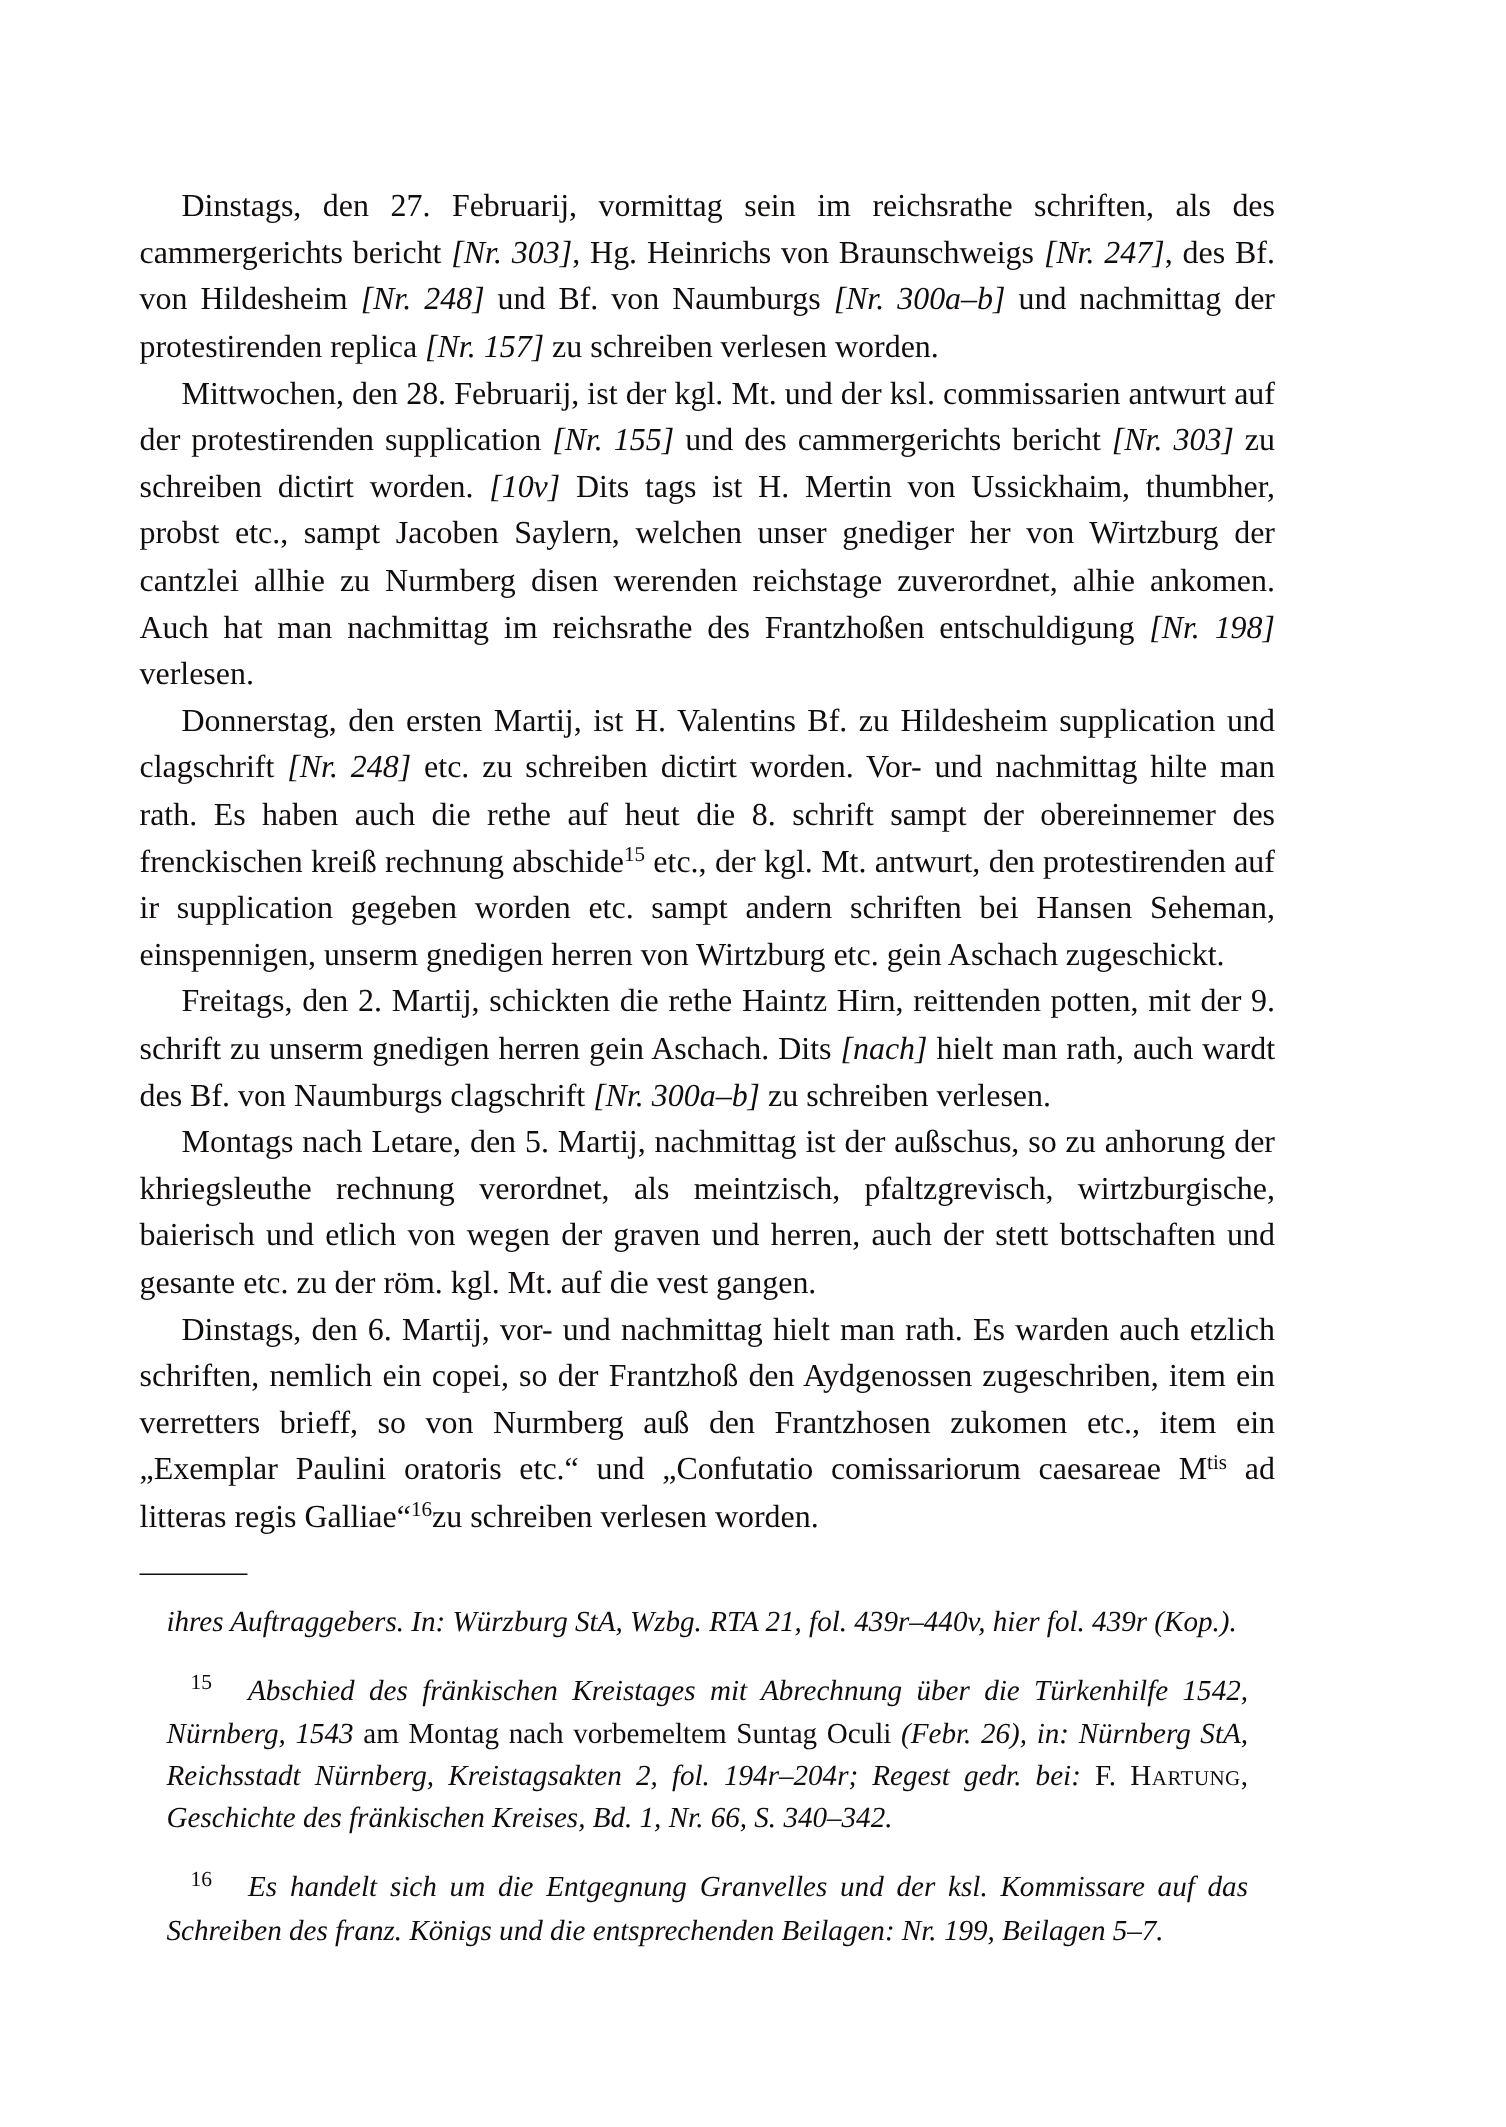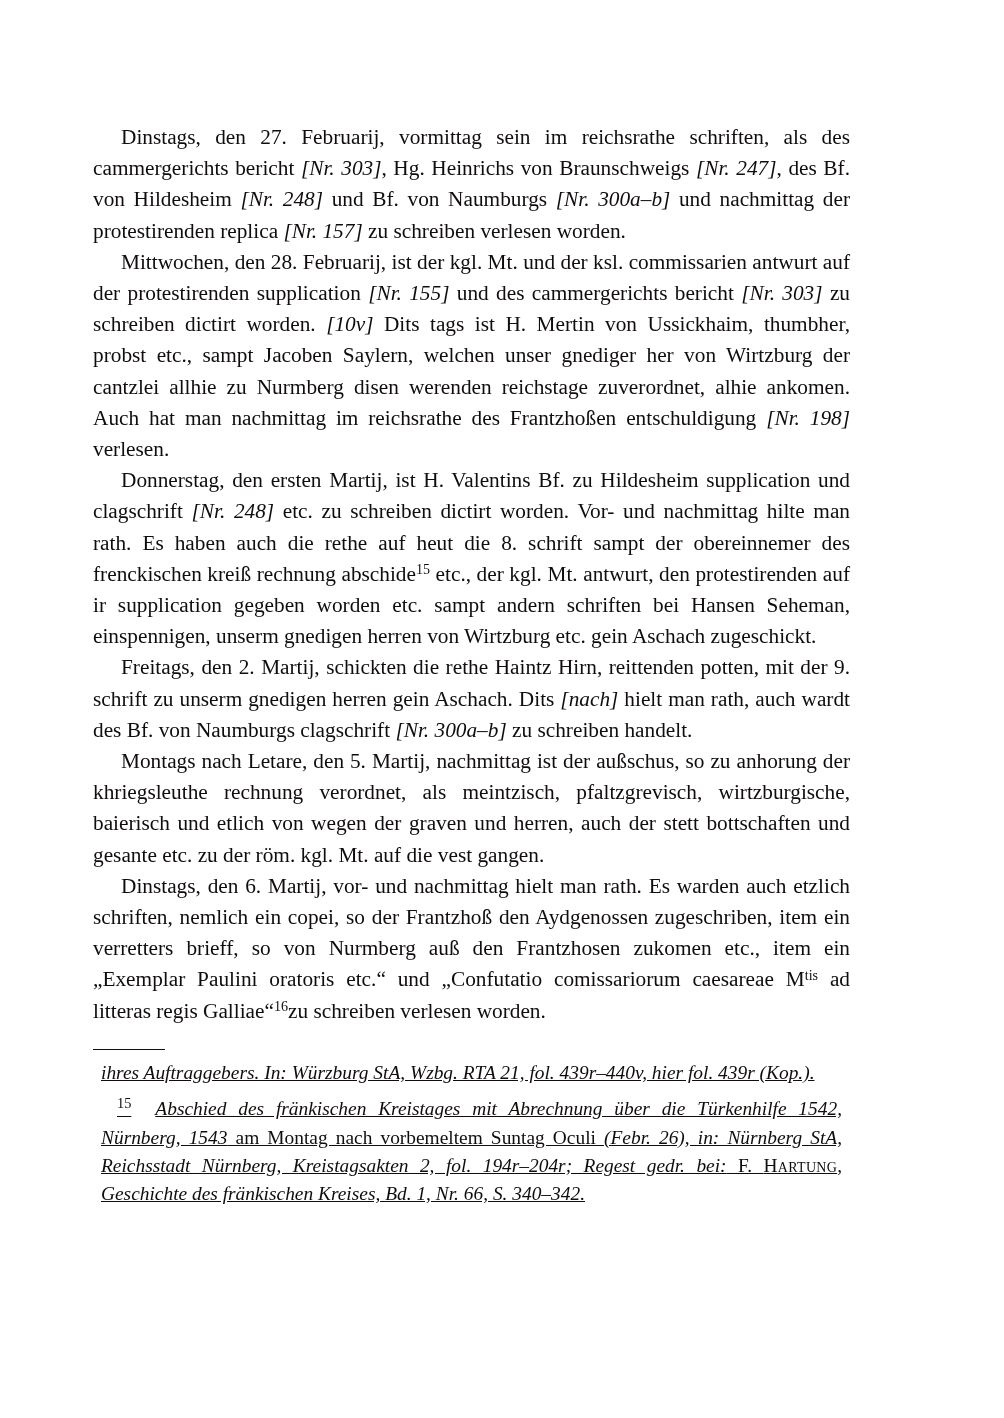--- a/index.html
+++ b/index.html
@@ -83,28 +83,27 @@
     top: 1049px;
     width: 757px;
   }
   .fn-rule {
     width: 72px;
     height: 0;
     border-top: 1.4px solid #100d0c;
     margin: 0 0 9px 0;
   }
   p.fnote {
-    margin: 8px;
+    margin: 18px;
     font-size: 19.4px;
     line-height: 28.3px;
     text-align: justify;
     text-justify: inter-word;
     font-style: italic;
     text-indent: 0;
-    text-decoration: underline;
   }
   p.fnote .fnum {
     font-style: normal;
     font-size: 0.74em;
     vertical-align: 0.5em;
     line-height: 0;
     margin-left: 16px;
     margin-right: 24px;
   }
   p.fnote .rom { font-style: normal; }
@@ -117,26 +116,27 @@
 </head>
 <body>
 
 <div class="page">
 
 
   <div class="body" id="body-region">
       <p class="para"><span class="">Dinstags, den 27. Februarij, vormittag sein im reichsrathe schriften, als des cammergerichts bericht </span><i>[Nr. 303]</i><span class="">, Hg. Heinrichs von Braunschweigs </span><i>[Nr. 247]</i><span class="">, des Bf. von Hildesheim </span><i>[Nr. 248]</i><span class=""> und Bf. von Naumburgs </span><i>[Nr. 300a–b]</i><span class=""> und nachmittag der protestirenden replica </span><i>[Nr. 157]</i><span class=""> zu schreiben verlesen worden.</span></p>
       <p class="para"><span class="">Mittwochen, den 28. Februarij, ist der kgl. Mt. und der ksl. commissarien antwurt auf der protestirenden supplication </span><i>[Nr. 155]</i><span class=""> und des cammergerichts bericht </span><i>[Nr. 303]</i><span class=""> zu schreiben dictirt worden. </span><i>[10v]</i><span class=""> Dits tags ist H. Mertin von Ussickhaim, thumbher, probst etc., sampt Jacoben Saylern, welchen unser gnediger her von Wirtzburg der cantzlei allhie zu Nurmberg disen werenden reichstage zuverordnet, alhie ankomen. Auch hat man nachmittag im reichsrathe des Frantzhoßen entschuldigung </span><i>[Nr. 198]</i><span class=""> verlesen.</span></p>
       <p class="para"><span class="">Donnerstag, den ersten Martij, ist H. Valentins Bf. zu Hildesheim supplication und clagschrift </span><i>[Nr. 248]</i><span class=""> etc. zu schreiben dictirt worden. Vor- und nachmittag hilte man rath. Es haben auch die rethe auf heut die 8. schrift sampt der obereinnemer des frenckischen kreiß rechnung abschide</span><sup class="fn">15</sup><span class=""> etc., der kgl. Mt. antwurt, den protestirenden auf ir supplication gegeben worden etc. sampt andern schriften bei Hansen Seheman, einspennigen, unserm gnedigen herren von Wirtzburg etc. gein Aschach zugeschickt.</span></p>
-      <p class="para"><span class="">Freitags, den 2. Martij, schickten die rethe Haintz Hirn, reittenden potten, mit der 9. schrift zu unserm gnedigen herren gein Aschach. Dits </span><i>[nach]</i><span class=""> hielt man rath, auch wardt des Bf. von Naumburgs clagschrift </span><i>[Nr. 300a–b]</i><span class=""> zu schreiben handelt.</span></p>
+      <p class="para"><span class="">Freitags, den 2. Martij, schickten die rethe Haintz Hirn, reittenden potten, mit der 9. schrift zu unserm gnedigen herren gein Aschach. Dits </span><i>[nach]</i><span class=""> hielt man rath, auch wardt des Bf. von Naumburgs clagschrift </span><i>[Nr. 300a–b]</i><span class=""> zu schreiben verlesen.</span></p>
       <p class="para"><span class="">Montags nach Letare, den 5. Martij, nachmittag ist der außschus, so zu anhorung der khriegsleuthe rechnung verordnet, als meintzisch, pfaltzgrevisch, wirtzburgische, baierisch und etlich von wegen der graven und herren, auch der stett bottschaften und gesante etc. zu der röm. kgl. Mt. auf die vest gangen.</span></p>
       <p class="para"><span class="">Dinstags, den 6. Martij, vor- und nachmittag hielt man rath. Es warden auch etzlich schriften, nemlich ein copei, so der Frantzhoß den Aydgenossen zugeschriben, item ein verretters brieff, so von Nurmberg auß den Frantzhosen zukomen etc., item ein „Exemplar Paulini oratoris etc.“ und „Confutatio comissariorum caesareae M</span><sup class="abbr">tis</sup><span class=""> ad litteras regis Galliae“</span><sup class="fn">16</sup><span class="">zu schreiben verlesen worden.</span></p>
     </div>
 
   <div class="footnotes">
     <div class="fn-rule"></div>
     <div id="footnote-region">
         <p class="fnote"><i>ihres Auftraggebers. In: Würzburg StA, Wzbg. RTA 21, fol. 439r–440v, hier fol. 439r (Kop.).</i></p>
         <p class="fnote"><span class="fnum">15</span><i>Abschied des fränkischen Kreistages mit Abrechnung über die Türkenhilfe 1542, Nürnberg, 1543</i><span class="rom"> am Montag nach vorbemeltem Suntag Oculi </span><i>(Febr. 26), in: Nürnberg StA, Reichsstadt Nürnberg, Kreistagsakten 2, fol. 194r–204r; Regest gedr. bei:</i><span class="rom"> F. </span><span class="smallcaps">Hartung</span><span class="rom">, </span><i>Geschichte des fränkischen Kreises, Bd. 1, Nr. 66, S. 340–342.</i></p>
+        <p class="fnote"><span class="fnum">16</span><i>Es handelt sich um die Entgegnung Granvelles und der ksl. Kommissare auf das Schreiben des franz. Königs und die entsprechenden Beilagen: Nr. 199, Beilagen 5–7.</i></p>
       </div>
   </div>
 
 </div>
 
 </body></html>

